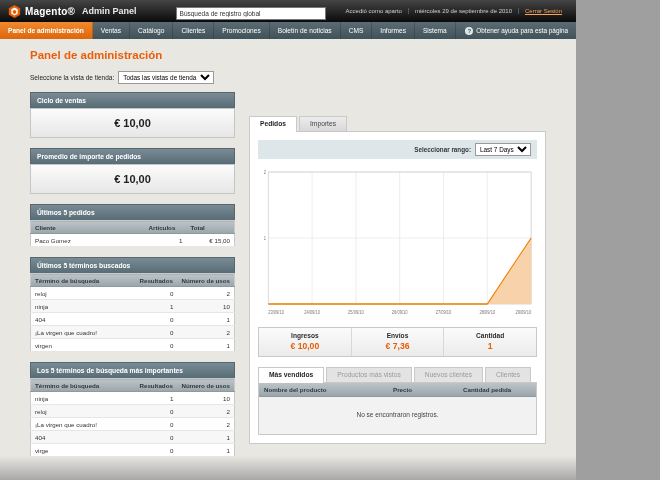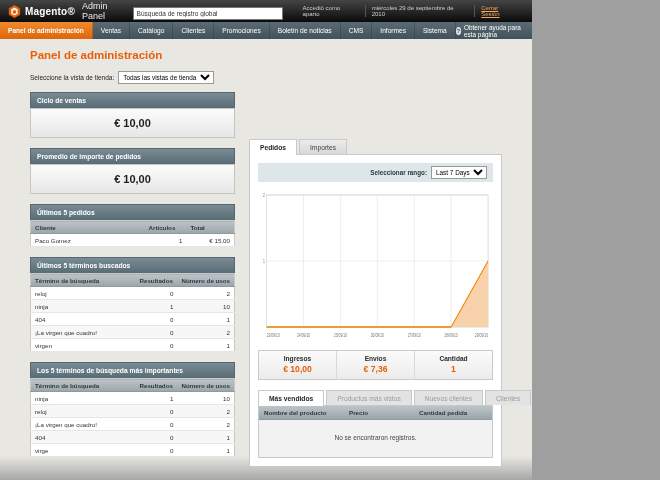--- a/index.html
+++ b/index.html
@@ -1,46 +1,46 @@
 <!DOCTYPE html>
 <html><head>
 <meta charset="utf-8">
 <style>
   * { box-sizing: border-box; margin: 0; padding: 0; }
   html,body { width:660px; height:480px; }
   body { font-family:"Liberation Sans", sans-serif; background:#9f9f9f; }
-  .page { width:532px; height:480px; background:#e9e7e2; position:relative; overflow:hidden; }
+  .page { width:576px; height:480px; background:#e9e7e2; position:relative; overflow:hidden; }
 
   
   .topbar { height:22px; background:linear-gradient(#454545,#0a0a0a); display:flex; align-items:center; padding:0 8px; }
   .logo { display:flex; align-items:center; gap:4px; }
   .logo-icon { width:13px; height:13px; display:block; }
   .brand { color:#fff; font-size:10px; font-weight:bold; letter-spacing:.2px; }
-  .brand-suffix { color:#e8e8e8; font-size:9px; margin-left:3px; font-weight:normal; }
+  .brand-suffix { color:#e8e8e8; font-size:9px; margin-left:3px; font-weight:bold; }
   .search-wrap { margin-left:auto; margin-right:14px; }
   .search-input { width:150px; height:13px; font-size:6.5px; border:1px solid #777; padding:0 3px; background:#fff; color:#333; font-family:"Liberation Sans",sans-serif; }
   .top-meta { display:flex; align-items:center; font-size:6px; color:#cfcfcf; }
   .top-meta .chunk { padding:0 6px; border-left:1px solid #555; }
   .top-meta .chunk:first-child { border-left:none; }
   .logout-link { color:#f6a45c; text-decoration:underline; cursor:pointer; }
 
   
   .nav { height:17px; background:linear-gradient(#5b6b74,#41525b); display:flex; align-items:stretch; }
   .nav-item { color:#fff; font-size:6.6px; line-height:17px; padding:0 8px; border-right:1px solid rgba(0,0,0,.18); cursor:pointer; white-space:nowrap; }
   .nav-item.active { background:linear-gradient(#f08a2e,#dd660c); font-weight:bold; }
   .nav-help { margin-left:auto; display:flex; align-items:center; gap:3px; padding-right:8px; color:#fff; font-size:6.4px; cursor:pointer; }
   .help-icon { width:8px; height:8px; border-radius:50%; background:#dfe6ea; color:#41525b; font-size:6px; font-weight:bold; text-align:center; line-height:8px; }
 
   
   .page-title { color:#eb5e07; font-size:11.5px; font-weight:bold; margin:10px 0 10px 30px; }
   .store-row { margin:0 30px 8px 30px; font-size:6.5px; color:#222; display:flex; align-items:center; gap:4px; }
   .store-row select, .range-wrap select { font-size:6.4px; height:13px; border:1px solid #999; background:#fff; font-family:"Liberation Sans",sans-serif; }
 
   
-  .cols { display:flex; gap:14px; margin:4px 30px 0 30px; align-items:flex-end; }
+  .cols { display:flex; gap:14px; margin:4px 30px 0 30px; align-items:center; }
   .left-col { width:205px; flex:none; }
   .right-col { flex:1; min-width:0; }
 
   
   .widget-head { background:linear-gradient(#76club,#5a6e78); background:linear-gradient(#77listed,#5a6e78); background:linear-gradient(#798c96,#586c76); color:#fff; font-weight:bold; font-size:6.7px; padding:4px 6px; border:1px solid #57676f; border-bottom:none; }
   .widget-val { border:1px solid #c5c5c5; background:linear-gradient(#fbfbfb,#e7e7e7); text-align:center; font-weight:bold; font-size:11px; color:#1f1f1f; padding:8px 0; margin-bottom:10px; }
   table.tbl { width:100%; border-collapse:collapse; font-size:6.2px; margin-bottom:10px; border:1px solid #c9c9c9; background:#fff; }
   table.tbl thead th { background:linear-gradient(#bcc4c8,#9aa6ab); color:#2e383c; font-weight:bold; text-align:left; padding:2.5px 4px; border-bottom:1px solid #8f9a9f; white-space:nowrap; }
   table.tbl tbody td { padding:2.5px 4px; border-bottom:1px solid #e6e6e6; color:#333; background:#fff; }
   table.tbl tbody tr:nth-child(even) td { background:#f7f7f7; }

